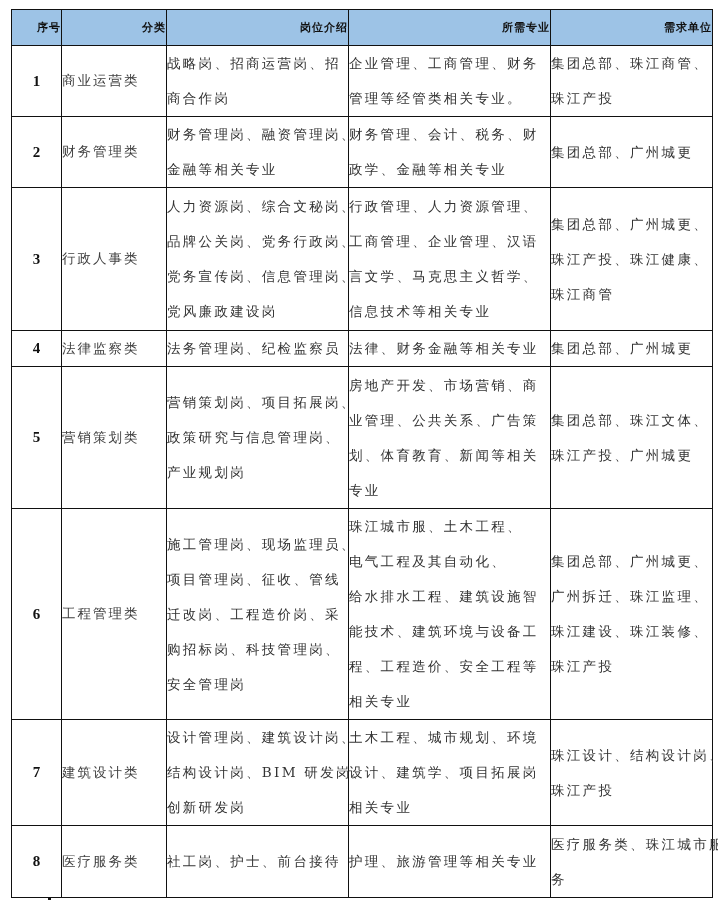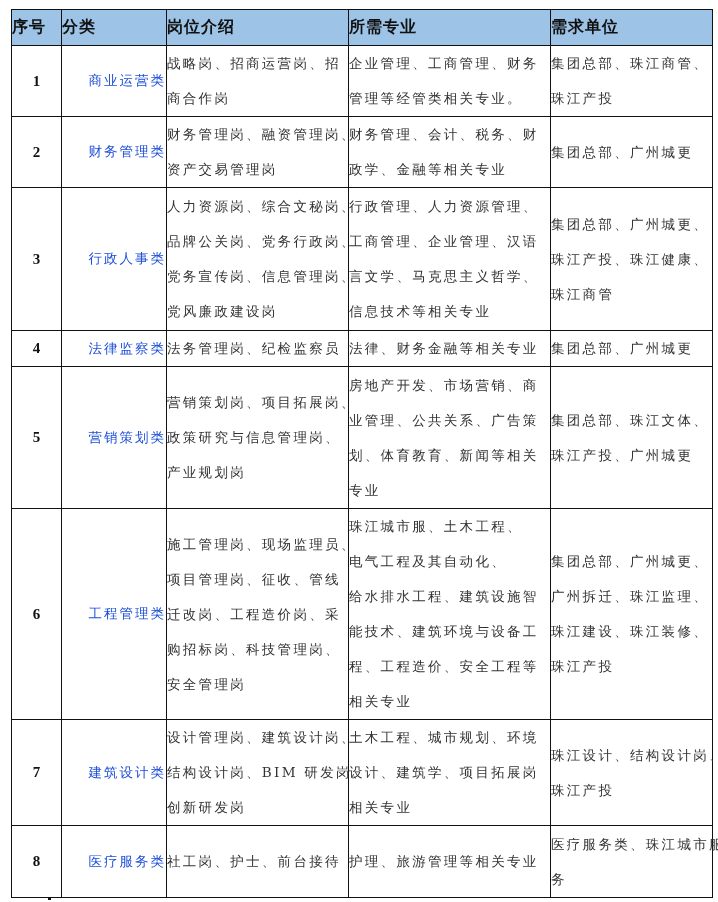--- a/index.html
+++ b/index.html
@@ -1,24 +1,24 @@
 <!DOCTYPE html>
 <html><head>
 <meta charset="utf-8">
 <style>
   html, body { margin:0; padding:0; background:#ffffff; }
   body { width:718px; height:902px; position:relative; overflow:hidden;
          font-family: "DejaVu Serif", "Liberation Serif", serif; color:#222; }
   table.jobs { position:absolute; left:11px; top:9px; border-collapse:collapse;
                table-layout:fixed; width:701px; }
   table.jobs td, table.jobs th { border:1.5px solid #111; padding:0; vertical-align:middle; }
-  table.jobs th { background:#9dc3e6; height:35px; font-weight:bold; font-size:16px;
-                  text-align:left; color:#111; letter-spacing:1px; }
+  table.jobs th { background:#9dc3e6; height:35px; font-weight:bold; font-size:11px;
+                  text-align:right; color:#111; letter-spacing:1px; }
   td.num { text-align:center; font-weight:bold; font-size:15px; font-family:"Liberation Serif","DejaVu Serif",serif; color:#111; }
-  td.cat { text-align:right; font-size:13.5px; letter-spacing:2px; color:#1d4ed8; }
+  td.cat { text-align:left; font-size:13.5px; letter-spacing:2px; color:#404040; }
   td.txt { font-size:13.5px; line-height:35px; letter-spacing:2.3px; padding:0 6px 0 8px; color:#333;margin-top:45px; }
   .line { display:block; white-space:nowrap; }
   .dot { position:absolute; left:48px; top:897px; width:3px; height:3px; background:#111; }
 </style>
 </head>
 <body>
 
 <table class="jobs">
   <colgroup>
     <col style="width:50px">
@@ -51,21 +51,21 @@
         <td class="txt">
           <span class="line">集团总部、珠江商管、</span>
           <span class="line">珠江产投</span>
         </td>
       </tr>
       <tr style="height: 71px;">
         <td class="num">2</td>
         <td class="cat">财务管理类</td>
         <td class="txt">
           <span class="line">财务管理岗、融资管理岗、</span>
-          <span class="line">资产交易管理岗</span>
+          <span class="line">金融等相关专业</span>
         </td>
         <td class="txt">
           <span class="line">财务管理、会计、税务、财</span>
           <span class="line">政学、金融等相关专业</span>
         </td>
         <td class="txt">
           <span class="line">集团总部、广州城更</span>
         </td>
       </tr>
       <tr style="height: 143px;">

